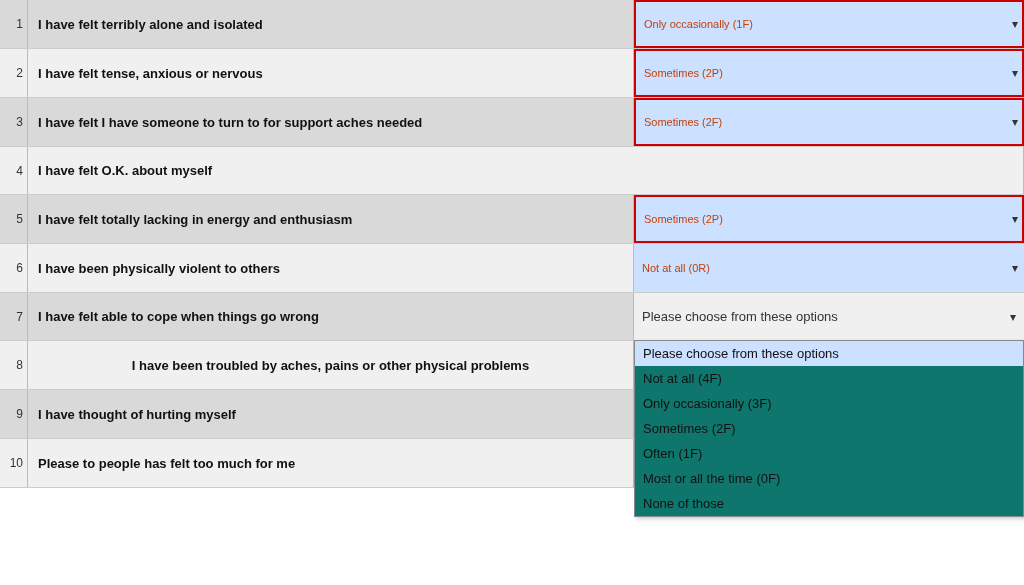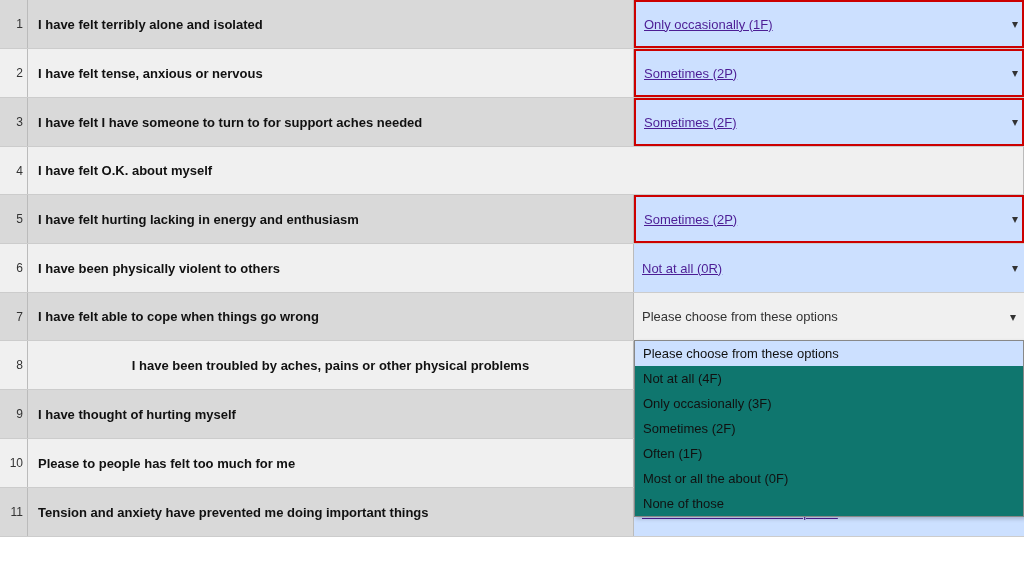--- a/index.html
+++ b/index.html
@@ -53,27 +53,26 @@
       align-items: center;
       position: relative;
     }
     .select-box {
       width: 100%;
       height: 100%;
       min-height: 48px;
       border: none;
       background: #cce0ff;
       padding: 6px 24px 6px 8px;
-      font-size: 13px;
-      color: #4c1d95;
+      font-size: 11px;
+      color: #c2410c;
       appearance: none;
       -webkit-appearance: none;
       cursor: pointer;
       outline: none;
-      text-decoration: underline;
     }
     .select-box.highlighted {
       border: 2px solid #cc0000;
     }
     .select-wrapper {
       width: 100%;
       height: 100%;
       position: relative;
     }
     .select-wrapper::after {
@@ -172,21 +171,21 @@
         <div class="select-wrapper"><select class="select-box highlighted"><option>Sometimes (2F)</option></select></div>
       </div>
     </div>
     <div class="row even">
       <div class="col-num">4</div>
       <div class="col-question">I have felt O.K. about myself</div>
     </div>
     <div class="row odd">
       <div class="col-num">5</div>
       <div class="col-question">
-        <strong>I have felt hurting lacking in energy and enthusiasm</strong>
+        <strong>I have felt totally lacking in energy and enthusiasm</strong>
       </div>
       <div class="col-answer">
         <div class="select-wrapper"><select class="select-box highlighted"><option>Sometimes (2P)</option></select></div>
       </div>
     </div>
     <div class="row even">
       <div class="col-num">6</div>
       <div class="col-question">I have been physically violent to others</div>
       <div class="col-answer">
         <div class="select-wrapper"><select class="select-box"><option>Not at all (0R)</option></select></div>
@@ -201,21 +200,21 @@
         <div class="plain-answer">
           <span>Please choose from these options</span>
           <span class="caret">▾</span>
         </div>
         <div class="dropdown-open">
           <div class="dropdown-option selected">Please choose from these options</div>
           <div class="dropdown-option">Not at all (4F)</div>
           <div class="dropdown-option">Only occasionally (3F)</div>
           <div class="dropdown-option">Sometimes (2F)</div>
           <div class="dropdown-option">Often (1F)</div>
-          <div class="dropdown-option">Most or all the about (0F)</div>
+          <div class="dropdown-option">Most or all the time (0F)</div>
           <div class="dropdown-option">None of those</div>
         </div>
       </div>
     </div>
     <div class="row even">
       <div class="col-num">8</div>
       <div class="col-question multiline">I have been troubled by aches, pains or other physical problems</div>
       <div class="col-answer">
         <div class="select-wrapper"><select class="select-box"><option>Please choose from these options</option></select></div>
       </div>
@@ -225,26 +224,17 @@
       <div class="col-question">
         <strong>I have thought of hurting myself</strong>
       </div>
       <div class="col-answer">
         <div class="select-wrapper"><select class="select-box"><option>Please choose from these options</option></select></div>
       </div>
     </div>
     <div class="row even">
       <div class="col-num">10</div>
       <div class="col-question">Please to people has felt too much for me</div>
-      <div class="col-answer">
-        <div class="select-wrapper"><select class="select-box"><option>Please choose from these options</option></select></div>
-      </div>
-    </div>
-    <div class="row odd">
-      <div class="col-num">11</div>
-      <div class="col-question">
-        <strong>Tension and anxiety have prevented me doing important things</strong>
-      </div>
       <div class="col-answer">
         <div class="select-wrapper"><select class="select-box"><option>Please choose from these options</option></select></div>
       </div>
     </div>
   </div>
 
 </body></html>

